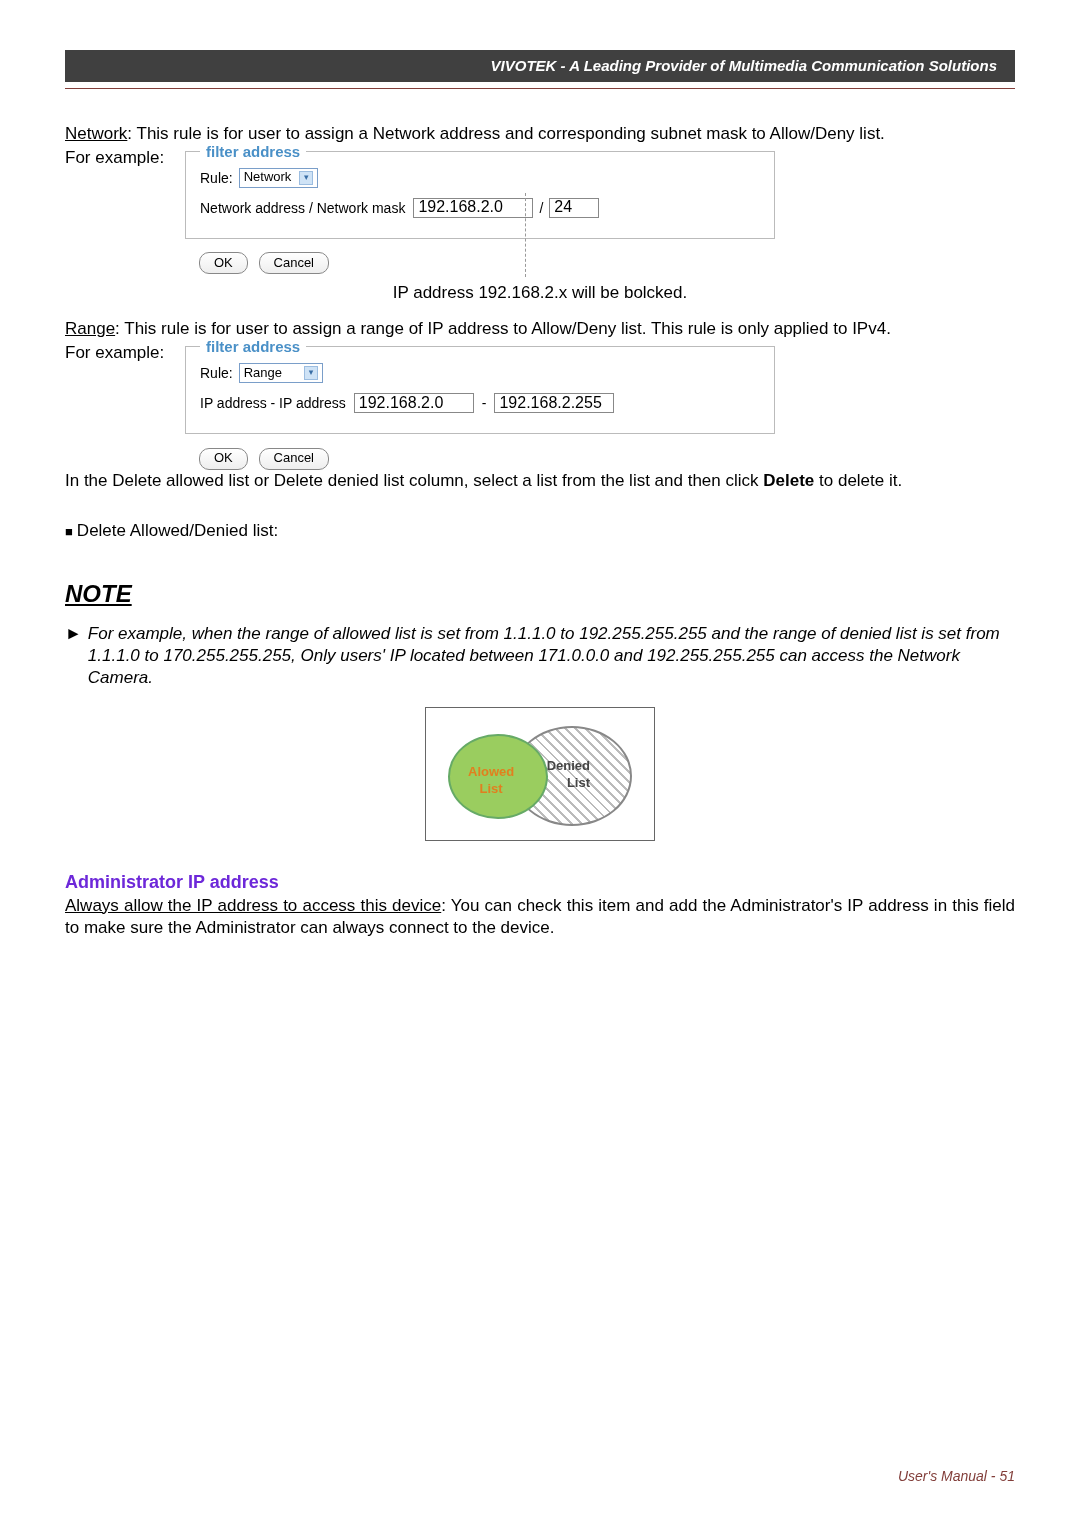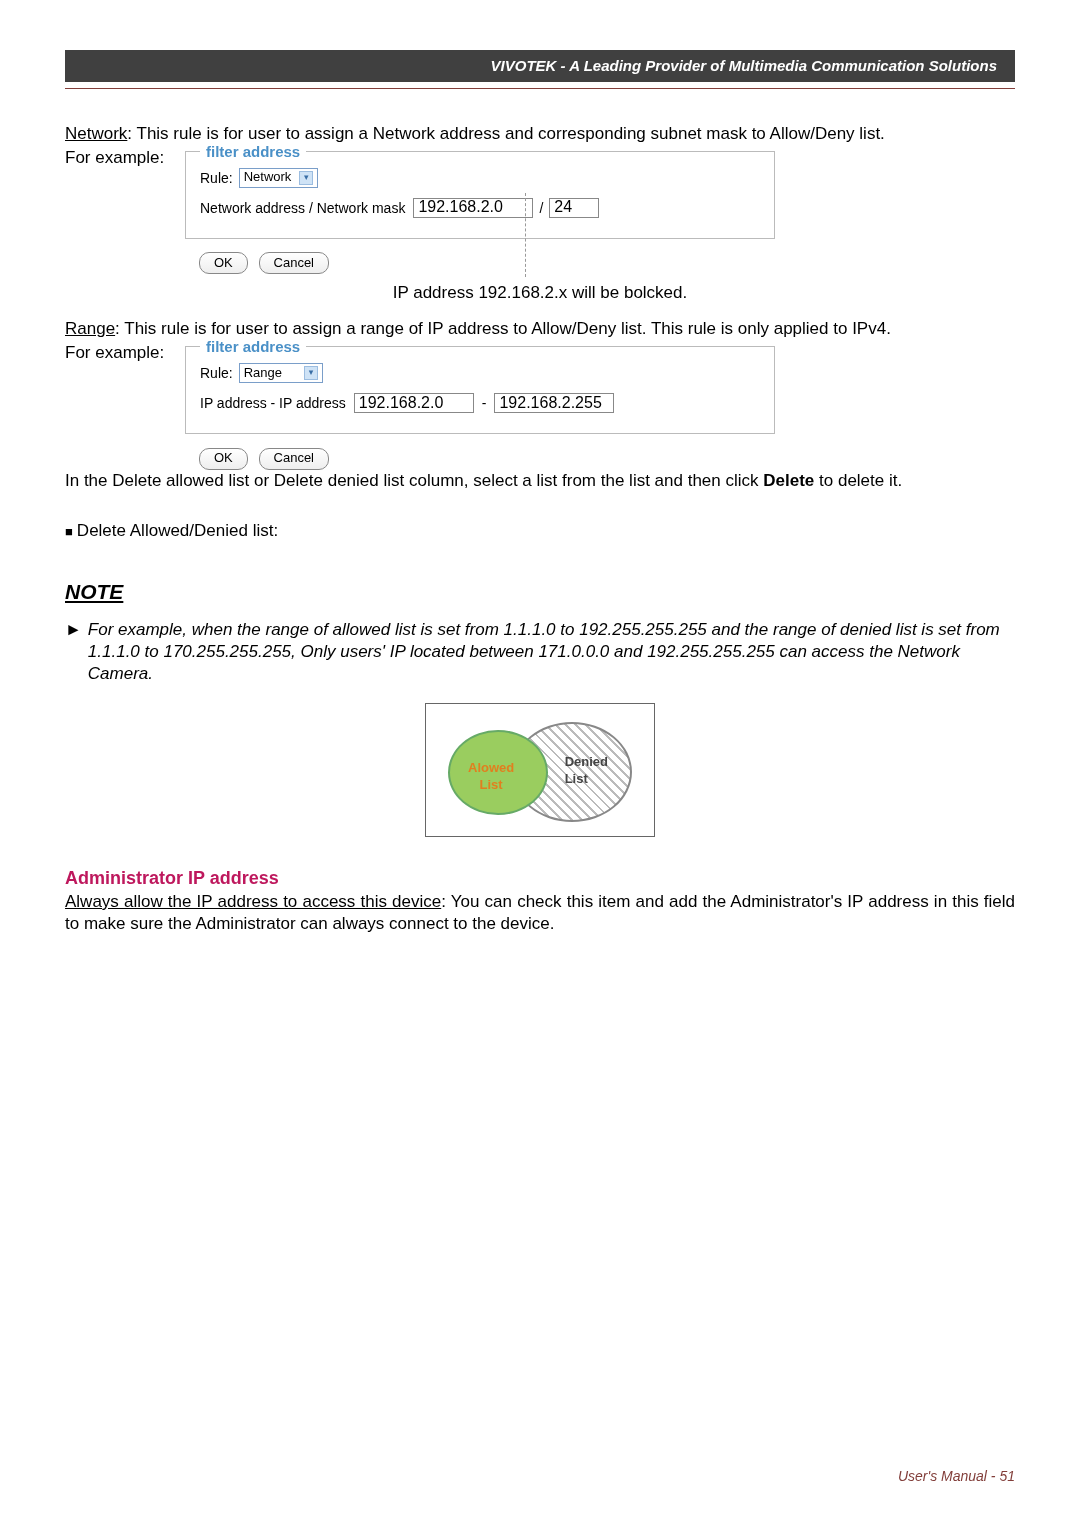--- a/index.html
+++ b/index.html
@@ -108,21 +108,21 @@
   .callout-line {
     position: absolute;
     border-left: 1px dashed #999;
     width: 0;
   }
   .sq { font-size: 13px; margin-right: 4px; }
   .note-head {
     font-style: italic;
     font-weight: bold;
     text-decoration: underline;
-    font-size: 21px;
+    font-size: 24px;
     margin: 36px 0 14px 0;
   }
   .note-body {
     font-style: italic;
     font-size: 17px;
     display: flex;
     align-items: flex-start;
   }
   .note-arrow { margin-right: 6px; }
   .venn-wrap {
@@ -156,23 +156,23 @@
     overflow: hidden;
     background: repeating-linear-gradient(45deg,#fff,#fff 5px,#bbb 5px,#bbb 7px);
   }
   .venn-label {
     font-size: 13px;
     font-weight: bold;
     position: absolute;
     z-index: 3;
   }
   .venn-label.alw { color: #e17f1f; left: 42px; top: 56px; text-align:center; }
-  .venn-label.den { color: #444; right: 46px; top: 50px; text-align:left; text-decoration: line-through; text-decoration-color: transparent;}
+  .venn-label.den { color: #444; right: 64px; top: 50px; text-align:right; text-decoration: line-through; text-decoration-color: transparent;}
   .section-head {
-    color: #be185d;
+    color: #6d28d9;
     font-weight: bold;
     font-size: 18px;
     margin-top: 6px;
   }
   .footer {
     position: absolute;
     bottom: 42px;
     right: 65px;
     color: #823e3a;
     font-style: italic;

